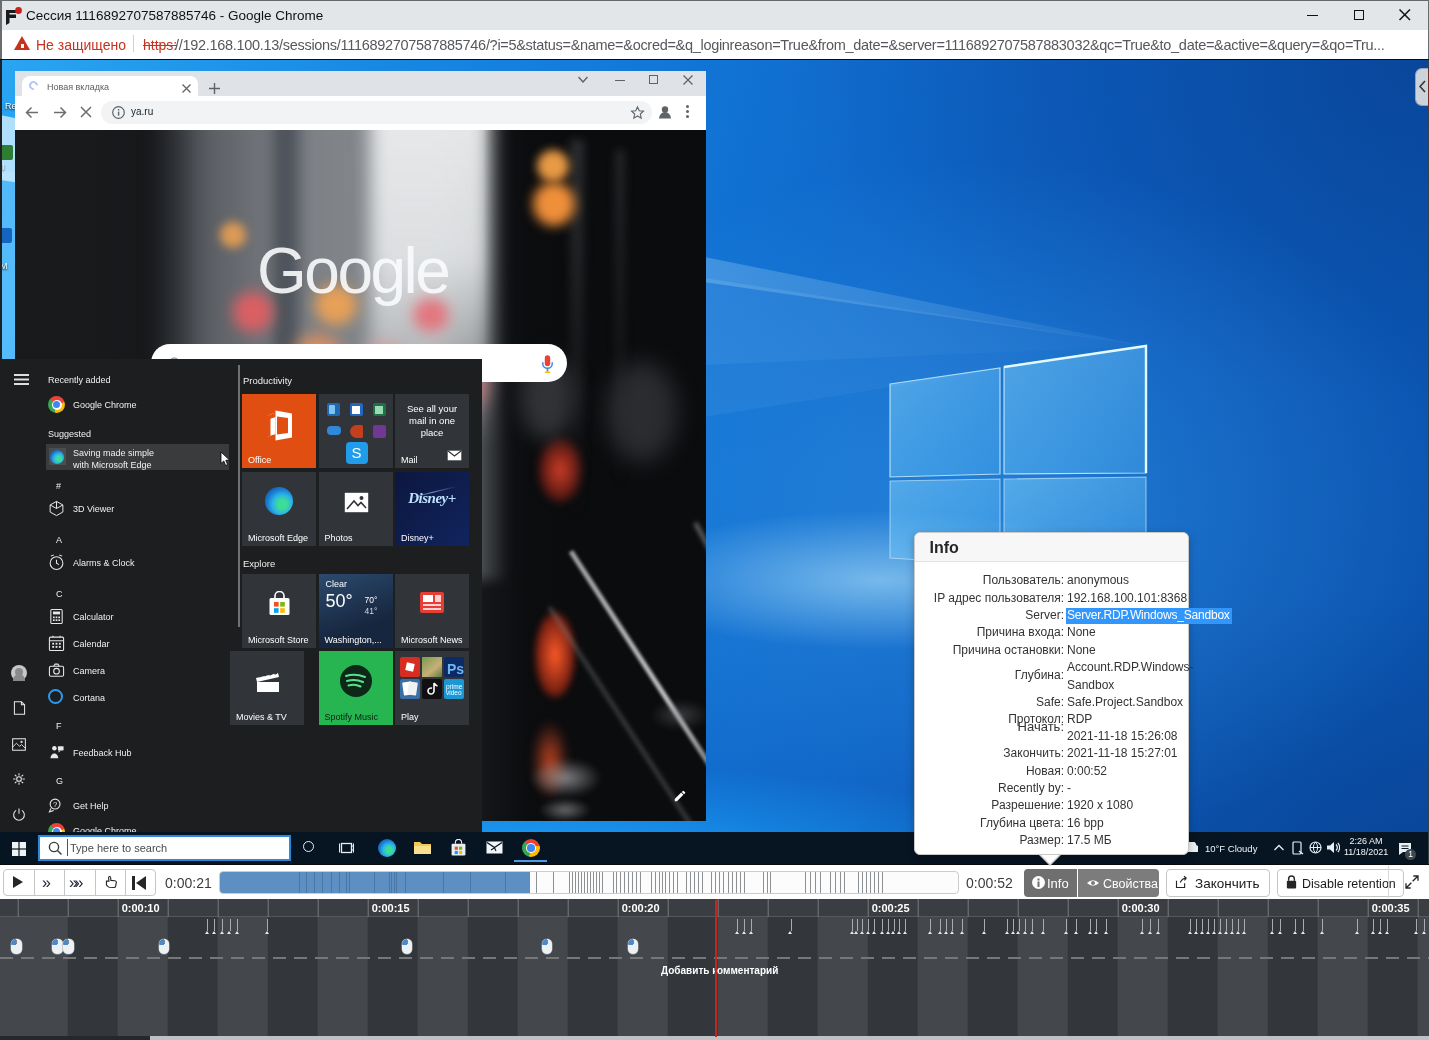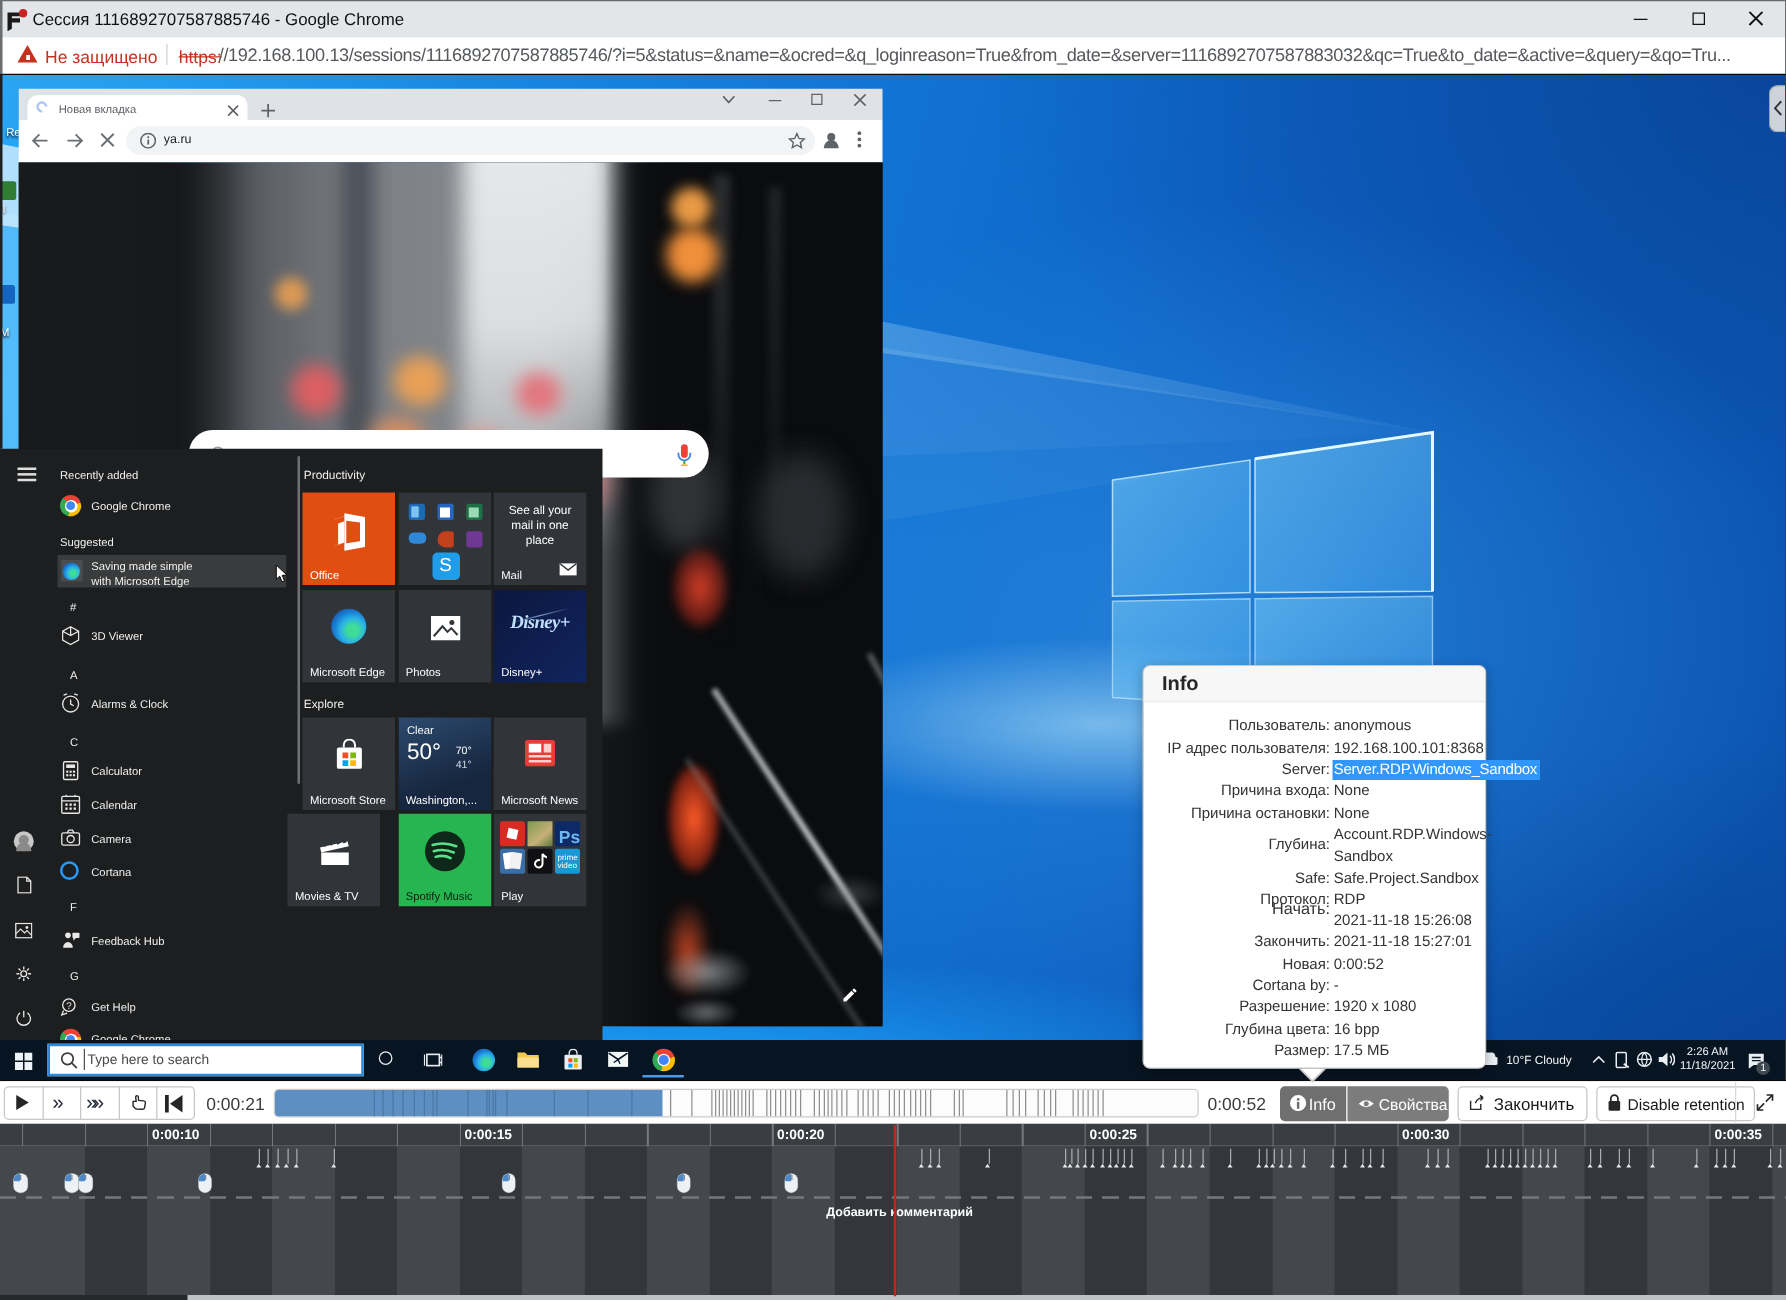--- a/index.html
+++ b/index.html
@@ -154,20 +154,21 @@
  <div class="abs" style="left:-10px;top:-20px;width:190px;height:740px;background:linear-gradient(90deg, rgba(24,26,28,.95) 45%, transparent)"></div>
  <div class="abs" style="left:522px;top:20px;width:32px;height:32px;border-radius:50%;background:#e89a45;filter:blur(5px)"></div>
  <div class="abs" style="left:518px;top:52px;width:42px;height:44px;border-radius:50%;background:#ef8f3a;filter:blur(6px)"></div>
  <div class="abs" style="left:205px;top:92px;width:26px;height:26px;border-radius:50%;background:#dc9a55;filter:blur(5px)"></div>
  <div class="abs" style="left:300px;top:155px;width:42px;height:40px;border-radius:50%;background:#e8a057;filter:blur(7px)"></div>
  <div class="abs" style="left:218px;top:162px;width:40px;height:40px;border-radius:50%;background:#db5f63;filter:blur(7px)"></div>
  <div class="abs" style="left:398px;top:168px;width:36px;height:34px;border-radius:50%;background:#e2767e;filter:blur(7px)"></div>
  <div class="abs" style="left:280px;top:205px;width:46px;height:40px;border-radius:50%;background:#df8f5e;filter:blur(8px)"></div>
  <div class="abs" style="left:350px;top:215px;width:40px;height:36px;border-radius:50%;background:#e7958a;filter:blur(8px)"></div>
  <div class="abs" style="left:410px;top:230px;width:60px;height:50px;border-radius:50%;background:#d7777f;filter:blur(10px)"></div>
+ <div class="abs" style="left:242px;top:104.5px;font-size:64px;letter-spacing:-2.5px;color:rgba(250,251,252,.9)">Google</div>
  <div class="abs" style="left:515px;top:295px;width:60px;height:90px;background:radial-gradient(ellipse 28px 42px at 50% 50%, rgba(232,68,42,.9), rgba(190,40,25,.4) 70%, transparent 80%);filter:blur(4px)"></div>
  <div class="abs" style="left:512px;top:465px;width:56px;height:120px;background:radial-gradient(ellipse 26px 55px at 50% 50%, #ff5a28, rgba(220,50,20,.5) 70%, transparent 82%);filter:blur(3px)"></div>
  <div class="abs" style="left:505px;top:575px;width:60px;height:110px;background:radial-gradient(ellipse 24px 50px at 50% 50%, rgba(245,85,40,.75), transparent 80%);filter:blur(4px)"></div>
  <div class="abs" style="left:505px;top:225px;width:55px;height:85px;border-radius:50%;background:#3a3c40;filter:blur(10px);opacity:.8"></div>
  <div class="abs" style="left:592px;top:232px;width:70px;height:100px;border-radius:50%;background:#323438;filter:blur(11px);opacity:.8"></div>
  <div class="abs" style="left:558px;top:420px;width:300px;height:4.5px;background:linear-gradient(90deg,rgba(195,198,200,.8),rgba(225,227,229,.85) 60%,rgba(195,198,200,.45));filter:blur(1.5px);transform:rotate(57deg);transform-origin:0 0"></div>
  <div class="abs" style="left:536px;top:476px;width:260px;height:3.5px;background:rgba(130,133,136,.42);filter:blur(2px);transform:rotate(57deg);transform-origin:0 0"></div>
  <div class="abs" style="left:682px;top:392px;width:130px;height:4px;background:rgba(175,178,181,.55);filter:blur(2px);transform:rotate(61deg);transform-origin:0 0"></div>
  <div class="abs" style="left:498px;top:618px;width:105px;height:60px;background:radial-gradient(ellipse 48px 26px at 50% 50%, rgba(205,207,210,.6), transparent 75%);filter:blur(3px)"></div>
  <div class="abs" style="left:510px;top:660px;width:80px;height:40px;background:radial-gradient(ellipse 35px 16px at 50% 50%, rgba(190,192,195,.5), transparent 75%);filter:blur(2px)"></div>
@@ -483,21 +484,21 @@
     <div class="rowl" style="top:161.8px;font-size:12px">Safe:</div>
     <div class="rowv" style="top:161.8px;font-size:12px">Safe.Project.Sandbox</div>
     <div class="rowl" style="top:179.1px;font-size:12px">Протокол:</div>
     <div class="rowv" style="top:179.1px;font-size:12px">RDP</div>
     <div class="rowl" style="top:186px;font-size:13px">Начать:</div>
     <div class="rowv" style="top:196.4px;font-size:12px">2021-11-18 15:26:08</div>
     <div class="rowl" style="top:213.7px;font-size:12px">Закончить:</div>
     <div class="rowv" style="top:213.7px;font-size:12px">2021-11-18 15:27:01</div>
     <div class="rowl" style="top:231.0px;font-size:12px">Новая:</div>
     <div class="rowv" style="top:231.0px;font-size:12px">0:00:52</div>
-    <div class="rowl" style="top:248.3px;font-size:12px">Cortana by:</div>
+    <div class="rowl" style="top:248.3px;font-size:12px">Recently by:</div>
     <div class="rowv" style="top:248.3px;font-size:12px">-</div>
     <div class="rowl" style="top:265.6px;font-size:12px">Разрешение:</div>
     <div class="rowv" style="top:265.6px;font-size:12px">1920 x 1080</div>
     <div class="rowl" style="top:282.9px;font-size:12px">Глубина цвета:</div>
     <div class="rowv" style="top:282.9px;font-size:12px">16 bpp</div>
     <div class="rowl" style="top:300.2px;font-size:12px">Размер:</div>
     <div class="rowv" style="top:300.2px;font-size:12px">17.5 МБ</div>
     <div class="abs" style="left:151px;top:75px;font-size:12px;letter-spacing:-0.2px;background:#3297fd;color:#fff;padding:0 2px 2px 1px;white-space:nowrap;z-index:5">Server.RDP.Windows_Sandbox</div>
     <div class="rowl" style="top:135.2px;font-size:12px">Глубина:</div>
     <div class="rowv" style="top:126.6px;font-size:12px;line-height:17.3px">Account.RDP.Windows-<br>Sandbox</div>

